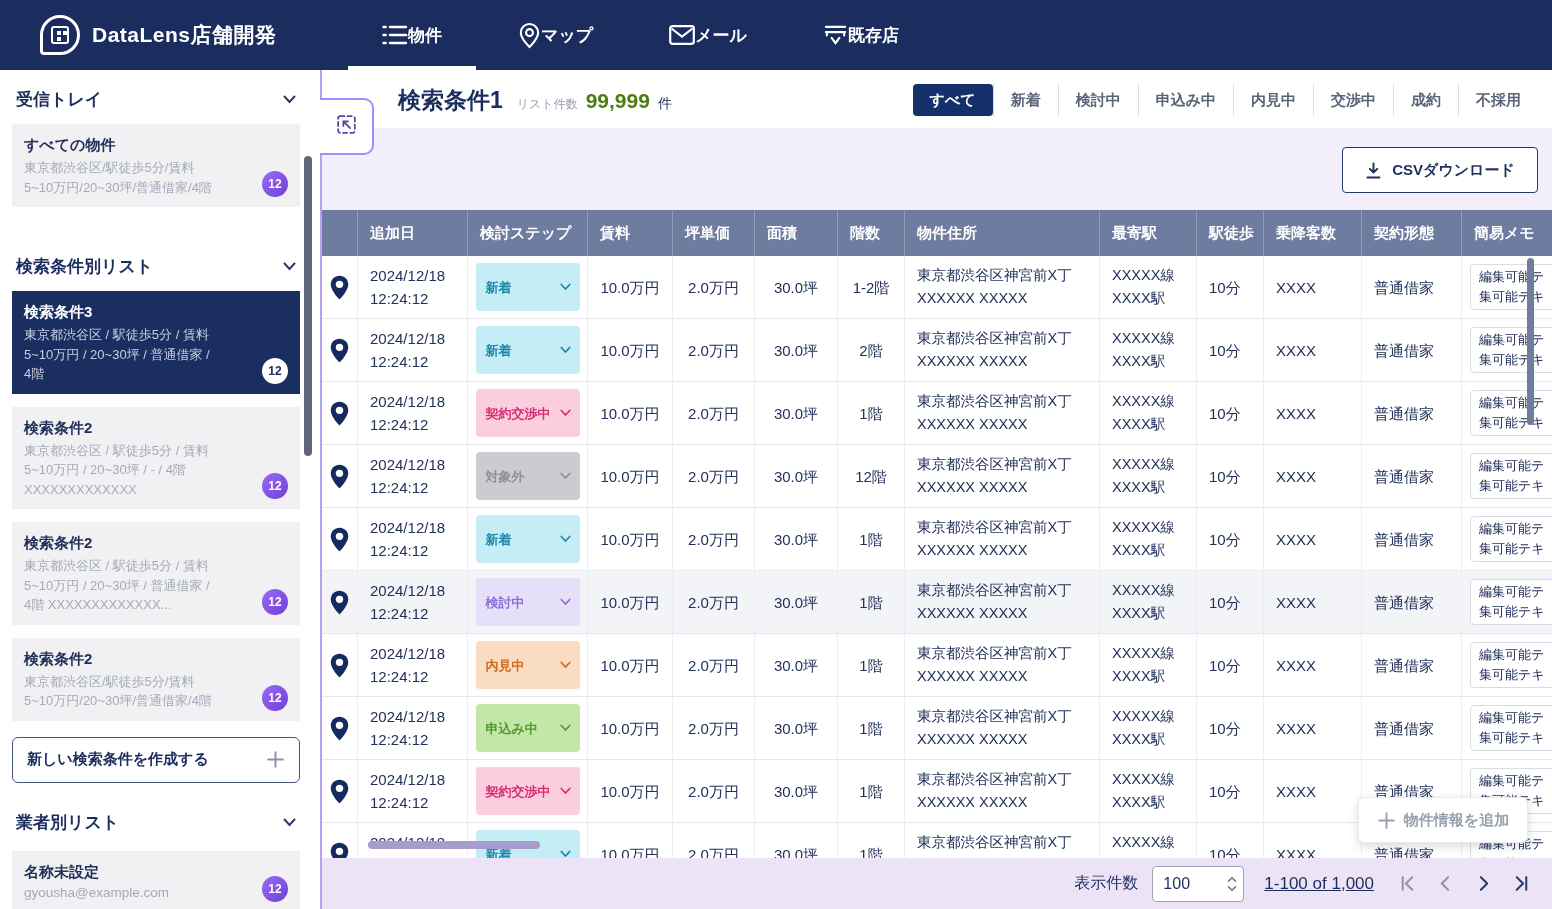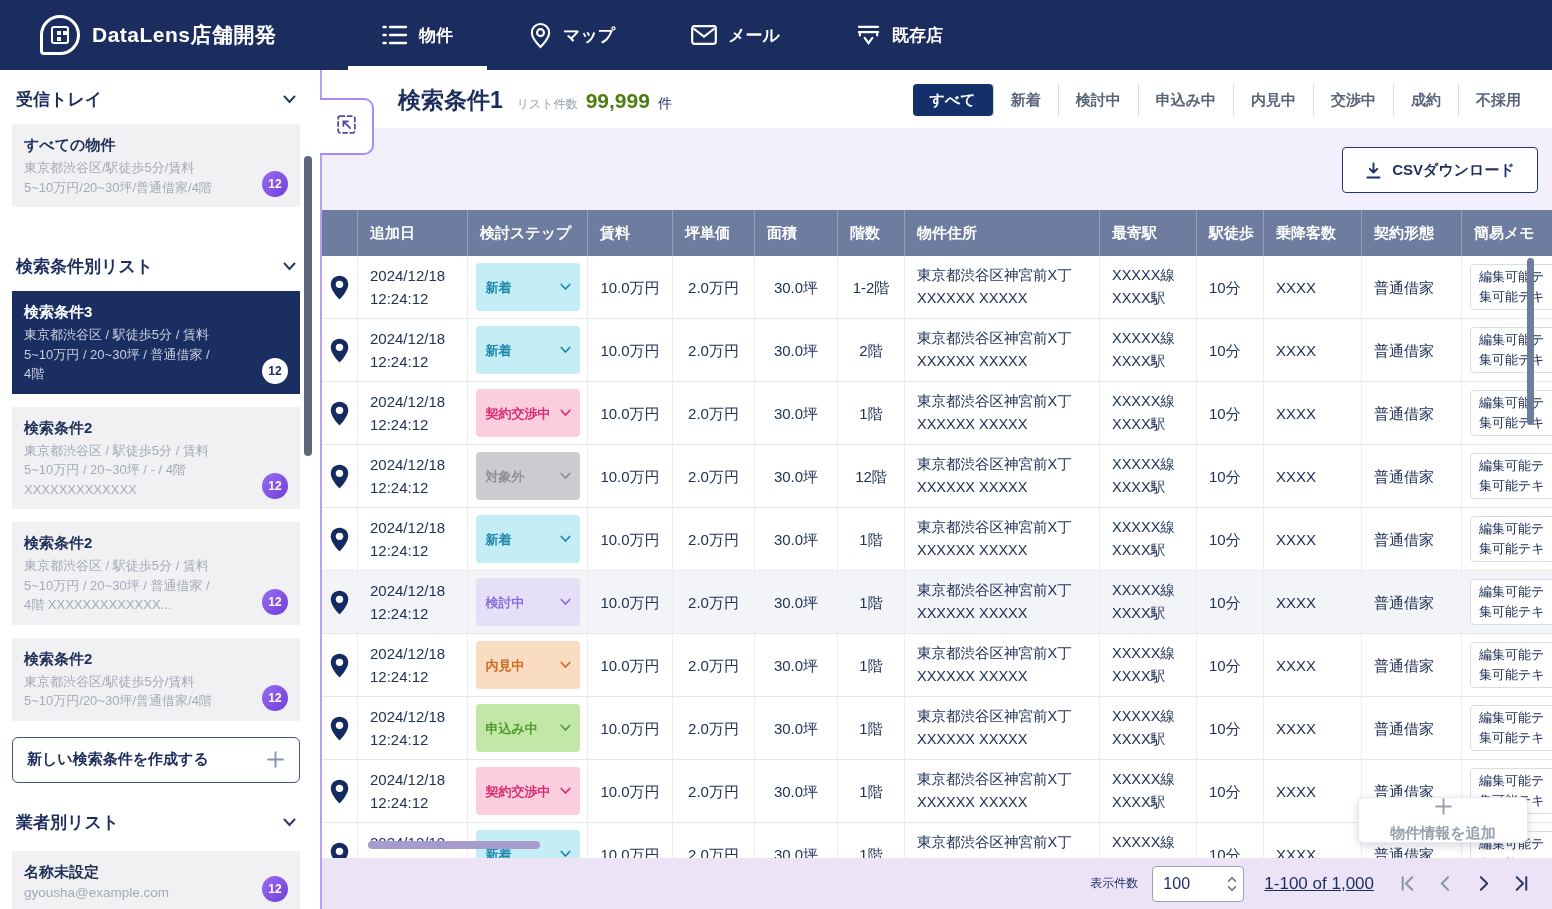--- a/index.html
+++ b/index.html
@@ -6,21 +6,21 @@
   html,body { width:1552px; height:909px; overflow:hidden; font-family:"Liberation Sans","DejaVu Sans",sans-serif; background:#fff; }
 
   
   .navbar { position:absolute; left:0; top:0; width:1552px; height:70px; background:#1b2c5e; z-index:50; }
   .brand { position:absolute; left:40px; top:0; height:70px; display:flex; align-items:center; gap:12px; color:#fff; }
   .brand-logo { width:40px; height:40px; border:3px solid #fff; border-radius:50% 50% 50% 4px; display:flex; align-items:center; justify-content:center; }
   .brand-logo-inner { width:18px; height:18px; border:2.5px solid #fff; border-radius:3px;
       background:linear-gradient(#fff,#fff) 4px 3px/4px 4px no-repeat, linear-gradient(#fff,#fff) 10px 3px/4px 4px no-repeat, linear-gradient(#fff,#fff) 4px 9px/4px 4px no-repeat; }
   .brand-name { font-size:21px; font-weight:700; letter-spacing:.5px; white-space:nowrap; }
   .main-nav { position:absolute; left:382px; top:0; height:70px; display:flex; align-items:stretch; gap:76px; }
-  .nav-item { position:relative; display:flex; align-items:center; gap:11px; color:#fff; font-size:17px; font-weight:700; cursor:pointer; white-space:nowrap; }
+  .nav-item { position:relative; display:flex; align-items:center; color:#fff; font-size:17px; font-weight:700; cursor:pointer; white-space:nowrap; }
   .nav-item.active::after { content:""; position:absolute; left:-34px; right:-34px; bottom:0; height:4px; background:#fff; }
   .nav-ic { display:flex; align-items:center; color:#fff; }
   .account { position:absolute; right:42px; top:0; height:70px; display:flex; align-items:center; gap:11px; color:#fff; font-size:17px; font-weight:700; }
 
   
   .sidebar { position:absolute; left:0; top:70px; width:320px; height:839px; background:#fff; overflow:hidden; }
   .side-inner { padding:18px 20px 0 12px; }
   .side-header { display:flex; align-items:center; justify-content:space-between; color:#1c2d5e; font-size:17px; font-weight:700; padding:0 4px 0 4px; cursor:pointer; }
   .side-header .hchev { color:#2a3a66; display:flex; }
   .side-card { background:#f1f1f4; border-radius:0; padding:10px 12px; display:flex; align-items:flex-end; margin-top:13px; cursor:pointer; }
@@ -73,26 +73,26 @@
   .c6{width:67px} .c7{width:195px} .c8{width:97px} .c9{width:67px} .c10{width:98px} .c11{width:100px} .c12{width:152px}
   .pin { display:flex; color:#152a5e; }
   .step-badge { width:104px; height:48px; border-radius:4px; display:flex; align-items:center; justify-content:space-between; padding:0 9px 0 10px; font-size:13px; font-weight:700; margin:0 auto; cursor:pointer; }
   .bchev { display:flex; }
   .memo-box { margin-left:8px; width:136px; border:1px solid #d8dce4; border-radius:4px; padding:2px 8px; font-size:13px; line-height:20px; color:#223158; background:#fff; }
   .addr-line { font-size:14.5px; }
 
   .v-scrollbar { position:absolute; left:1527px; top:258px; width:7px; height:167px; background:#6f7d9c; border-radius:4px; z-index:6; }
   .h-scrollbar { position:absolute; left:368px; top:841px; width:172px; height:8px; background:#a89bce; border-radius:4px; z-index:6; }
 
-  .add-btn { position:absolute; left:1358px; top:797px; width:170px; height:46px; background:#fff; border:1px solid #e8eaf0; border-radius:6px; box-shadow:0 3px 10px rgba(40,40,80,.18); display:flex; align-items:center; justify-content:center; gap:8px; font-size:15px; font-weight:600; color:#98a0ae; cursor:pointer; z-index:20; font-family:inherit;flex-direction:column; }
+  .add-btn { position:absolute; left:1358px; top:797px; width:170px; height:46px; background:#fff; border:1px solid #e8eaf0; border-radius:6px; box-shadow:0 3px 10px rgba(40,40,80,.18); display:flex; align-items:center; justify-content:center; gap:8px; font-size:15px; font-weight:600; color:#98a0ae; cursor:pointer; z-index:20; font-family:inherit; }
   .add-btn .plus { display:flex; color:#98a0ae; }
 
   
   .bottom-bar { position:absolute; left:322px; top:858px; width:1230px; height:51px; background:#ece3f7; display:flex; align-items:center; justify-content:flex-end; gap:14px; padding-right:16px; z-index:15; }
-  .pp-label { font-size:12px; color:#1c2d5e; }
+  .pp-label { font-size:16px; color:#1c2d5e; }
   .pp-box { position:relative; width:92px; height:36px; }
   .pp-input { width:100%; height:100%; border:1px solid #9aa2b4; border-radius:4px; background:#fff; font-size:16px; color:#1c2d5e; padding:0 24px 0 10px; font-family:inherit; }
   .pp-spin { position:absolute; right:7px; top:9px; color:#6a7488; display:flex; cursor:pointer; }
   .range-text { font-size:17px; color:#1c2d5e; margin-left:6px; white-space:nowrap;text-decoration:underline; }
   .pager { display:flex; align-items:center; gap:8px; margin-left:4px; }
   .pg-btn { width:30px; height:30px; display:flex; align-items:center; justify-content:center; background:none; border:none; cursor:pointer; }
   .pg-btn.dis { color:#8d94a4; }
   .pg-btn.en { color:#2a3a66; }
 </style>
 </head>

